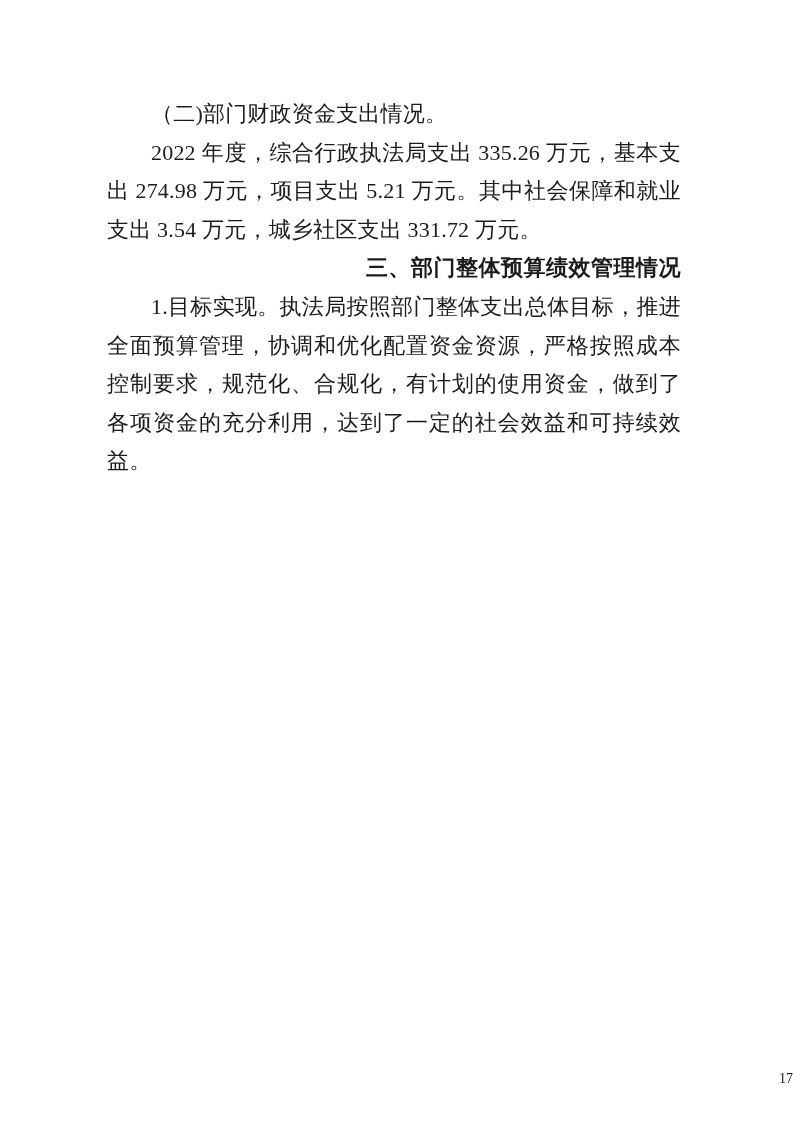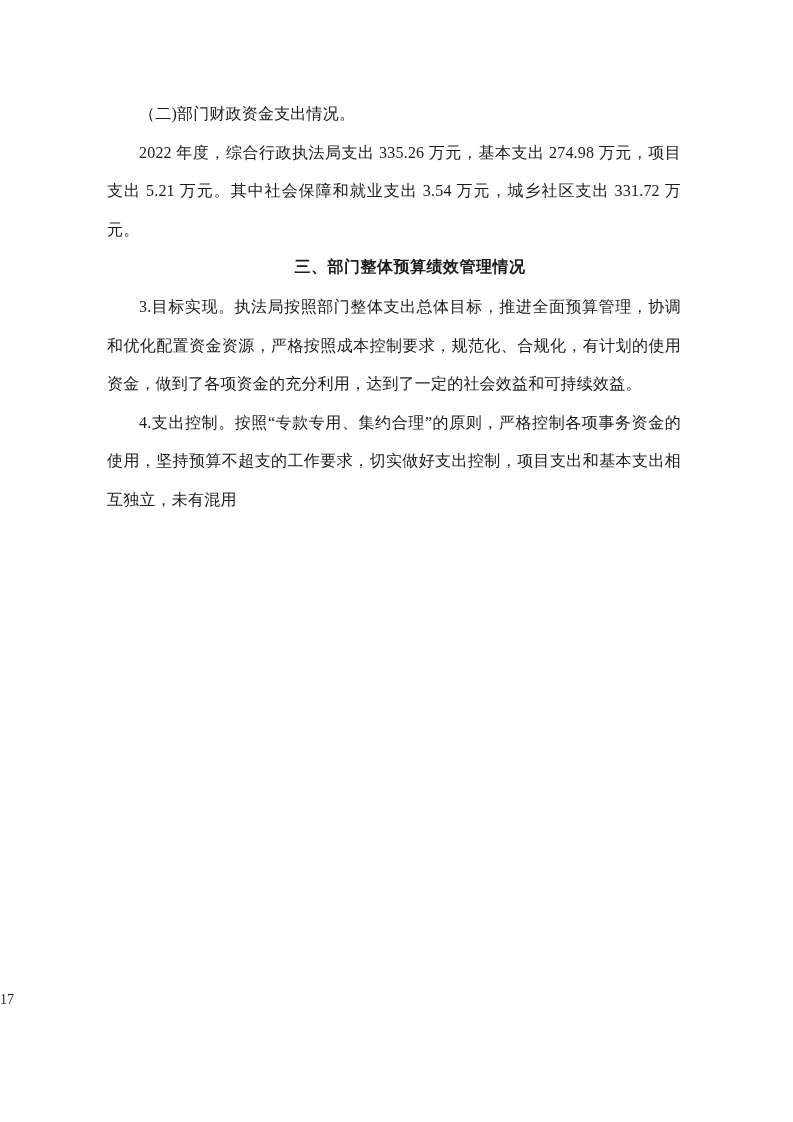--- a/index.html
+++ b/index.html
@@ -17,49 +17,48 @@
       overflow: hidden;
     }
     .content {
       position: absolute;
       left: 107px;
       top: 95px;
       width: 574px;
     }
     .content p {
       margin: 0;
-      font-size: 16px;
+      font-size: 22px;
       line-height: 38.6px;
       text-indent: 2em;
       text-align: justify;
       text-justify: inter-character;
       letter-spacing: 0.2px;
     }
     .content p.heading {
-      font-family: Liberation Mono, monospace;
+      font-family: Liberation Sans, sans-serif;
       font-weight: 700;
-      text-align: center;
+      text-align: right;
       letter-spacing: 0.5px;
     }
     .footer {
       position: absolute;
       left: 0;
       right: 0;
-      top: 992px;
-      text-align: left;
+      top: 1071px;
+      text-align: right;
       font-size: 14px;
       font-family: "Liberation Serif", "DejaVu Serif", serif;
       color: #1b1b1b;
     }
   </style>
 </head>
 <body>
 
 <div class="page">
   <div class="content">
     <p class="body">（二)部门财政资金支出情况。</p>
     <p class="body">2022 年度，综合行政执法局支出 335.26 万元，基本支出 274.98 万元，项目支出 5.21 万元。其中社会保障和就业支出 3.54 万元，城乡社区支出 331.72 万元。</p>
     <p class="heading">三、部门整体预算绩效管理情况</p>
-    <p class="body">3.目标实现。执法局按照部门整体支出总体目标，推进全面预算管理，协调和优化配置资金资源，严格按照成本控制要求，规范化、合规化，有计划的使用资金，做到了各项资金的充分利用，达到了一定的社会效益和可持续效益。</p>
-    <p class="body">4.支出控制。按照“专款专用、集约合理”的原则，严格控制各项事务资金的使用，坚持预算不超支的工作要求，切实做好支出控制，项目支出和基本支出相互独立，未有混用</p>
+    <p class="body">1.目标实现。执法局按照部门整体支出总体目标，推进全面预算管理，协调和优化配置资金资源，严格按照成本控制要求，规范化、合规化，有计划的使用资金，做到了各项资金的充分利用，达到了一定的社会效益和可持续效益。</p>
   </div>
   <div class="footer">17</div>
 </div>
 
 </body></html>

